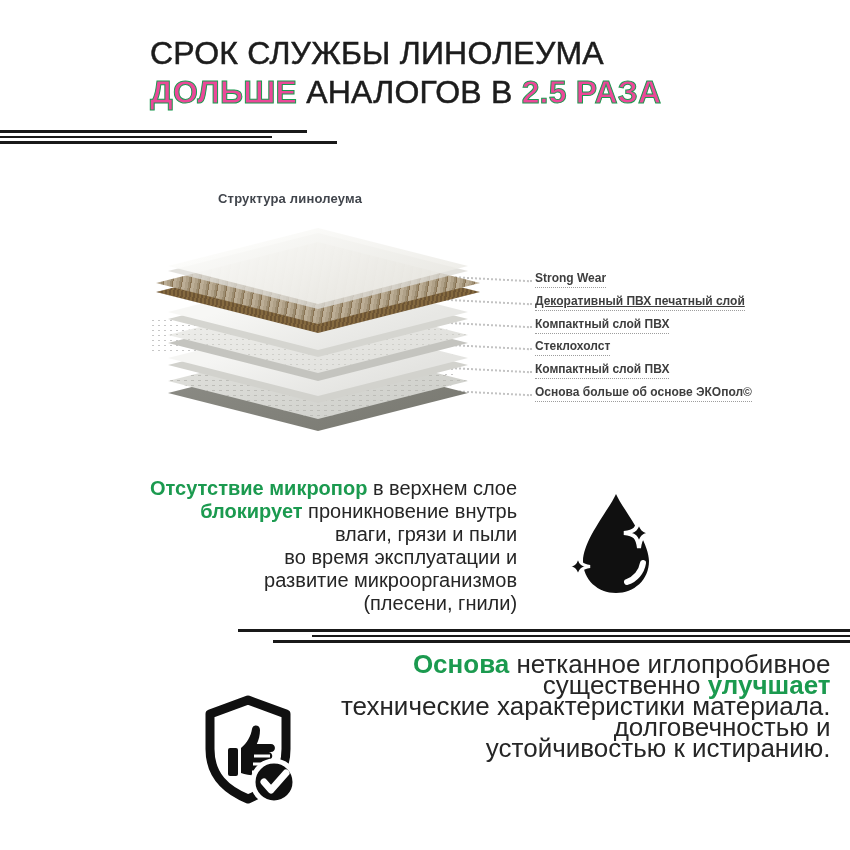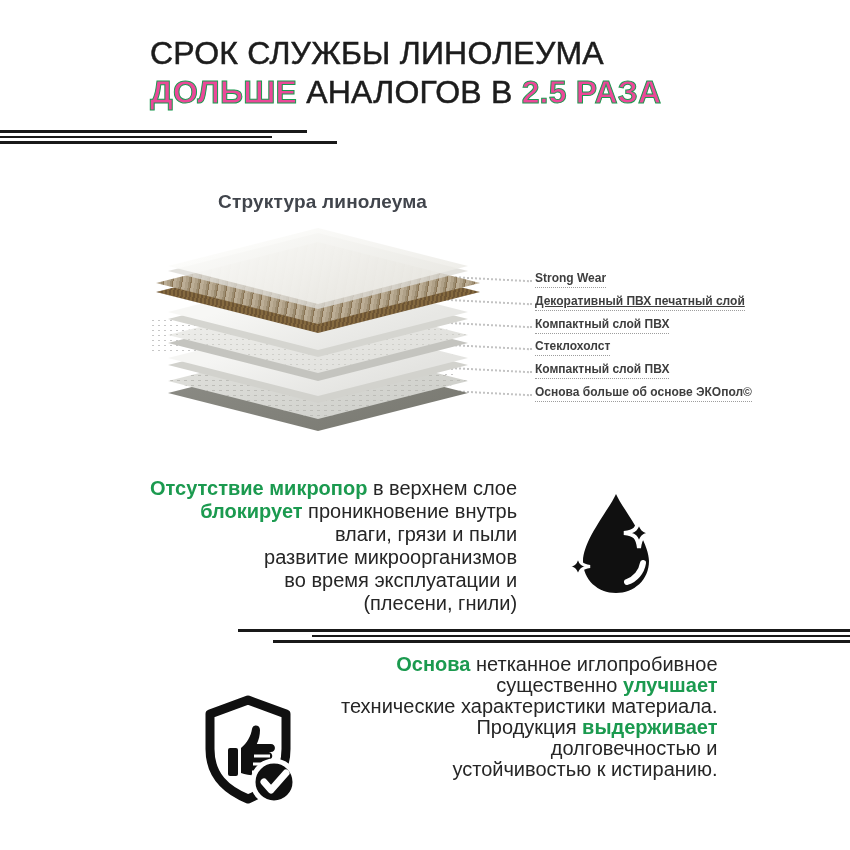--- a/index.html
+++ b/index.html
@@ -10,21 +10,21 @@
   .abs{position:absolute;}
 
   
   .title{left:150px;top:34px;font-size:32px;line-height:39px;color:#1c1c1c;
          -webkit-text-stroke:0.5px #1c1c1c;letter-spacing:0.2px;white-space:nowrap;}
   .title .g{color:#ec4899;-webkit-text-stroke:1px #1B9A4F;font-weight:bold;}
 
   .rule{background:#191919;position:absolute;}
 
   
-  .diagram-title{left:218px;top:191px;font-size:19px;font-weight:bold;color:#41454c;letter-spacing:0.2px;}
+  .diagram-title{left:218px;top:191px;font-size:13px;font-weight:bold;color:#41454c;letter-spacing:0.2px;}
 
   .stack{left:148px;top:222px;width:345px;height:210px;}
   .layer{position:absolute;}
   .layer .face,.layer .edge{position:absolute;left:0;top:0;width:100%;height:100%;
      clip-path:polygon(50% 0,100% 50%,50% 100%,0 50%);}
   .l1{left:20px;top:6px;width:300px;height:76px;z-index:16;}
   .l1 .face{background:linear-gradient(160deg,rgba(252,252,250,.9) 20%,rgba(236,235,230,.85) 80%);}
   .l1 .edge{top:5px;background:rgba(220,219,214,.8);}
   .l2{left:8px;top:20px;width:324px;height:82px;z-index:15;}
   .l2 .face{background:repeating-linear-gradient(100deg,#b0a188 0 3px,#9c8c70 3px 5px,#8a7454 5px 6px,#bcae96 6px 9px);}
@@ -46,21 +46,21 @@
            background-size:6px 5px;opacity:.5;}
 
   .leader{position:absolute;left:444px;width:88px;border-top:2px dotted #c3c3c3;transform:rotate(3deg);}
   .layer-label{position:absolute;left:535px;font-size:12px;font-weight:bold;color:#3e3e3e;
                border-bottom:1px dotted #9d9d9d;padding-bottom:2px;white-space:nowrap;}
 
   
   .block{font-size:20px;line-height:23px;color:#262626;white-space:nowrap;text-align:right;}
   .block .g{color:#1B9A4F;font-weight:bold;}
   .block1{left:150px;top:477px;}
-  .block2{left:341px;top:654px;font-size:20px;line-height:21px;}
+  .block2{left:341px;top:654px;font-size:26px;line-height:21px;}
 
   .icon-box{position:absolute;}
 </style>
 </head>
 <body>
 
 <div class="abs title">
   <div>СРОК СЛУЖБЫ ЛИНОЛЕУМА</div>
   <div><span class="g">ДОЛЬШЕ</span><span> АНАЛОГОВ В </span><span class="g">2.5 РАЗА</span></div>
 </div>
@@ -113,22 +113,22 @@
 <div class="layer-label" style="top:294px;text-decoration:underline;">Декоративный ПВХ печатный слой</div>
 <div class="layer-label" style="top:317px;">Компактный слой ПВХ</div>
 <div class="layer-label" style="top:339px;">Стеклохолст</div>
 <div class="layer-label" style="top:362px;">Компактный слой ПВХ</div>
 <div class="layer-label" style="top:385px;">Основа больше об основе ЭКОпол©</div>
 
 <div class="abs block block1">
   <div><span class="g">Отсутствие микропор</span><span> в верхнем слое</span></div>
   <div><span class="g">блокирует</span><span> проникновение внутрь</span></div>
   <div>влаги, грязи и пыли</div>
+  <div>во время эксплуатации и</div>
   <div>развитие микроорганизмов</div>
-  <div>во время эксплуатации и</div>
   <div>(плесени, гнили)</div>
 </div>
 
 <div class="icon-box" style="left:563px;top:488px;width:100px;height:110px;">
   <svg width="100" height="110" viewBox="0 0 100 110">
     <path d="M53,6 C47,20 20,52 20,73 C20,92 35,105 53,105 C71,105 86,92 86,73 C86,52 59,20 53,6 Z" fill="#101010"></path>
     <path d="M64,94 a24,24 0 0 0 16,-19" stroke="#ffffff" stroke-width="6" fill="none" stroke-linecap="round"></path>
     <path d="M76,30 C77.5,41 80,43.5 91,45 C80,46.5 77.5,49 76,60 C74.5,49 72,46.5 61,45 C72,43.5 74.5,41 76,30 Z" fill="#101010" stroke="#ffffff" stroke-width="4"></path>
     <path d="M15,66 C16.3,75 18.5,77.2 27,78.5 C18.5,79.8 16.3,82 15,91 C13.7,82 11.5,79.8 3,78.5 C11.5,77.2 13.7,75 15,66 Z" fill="#101010" stroke="#ffffff" stroke-width="3"></path>
   </svg>
@@ -146,16 +146,15 @@
     <path d="M56,63 h16 M55,71 h16 M54,79 h15" stroke="#ffffff" stroke-width="3"></path>
     <circle cx="76" cy="89" r="21" fill="#101010" stroke="#ffffff" stroke-width="5"></circle>
     <path d="M66,89 l7,8 l15,-17" stroke="#ffffff" stroke-width="7" fill="none" stroke-linecap="round" stroke-linejoin="round"></path>
   </svg>
 </div>
 
 <div class="abs block block2">
   <div><span class="g">Основа</span><span> нетканное иглопробивное</span></div>
   <div><span>существенно </span><span class="g">улучшает</span></div>
   <div>технические характеристики материала.</div>
-  <div><span>Продукция </span><span class="g">выдерживает</span></div>
   <div>долговечностью и</div>
   <div>устойчивостью к истиранию.</div>
 </div>
 
 </body></html>

